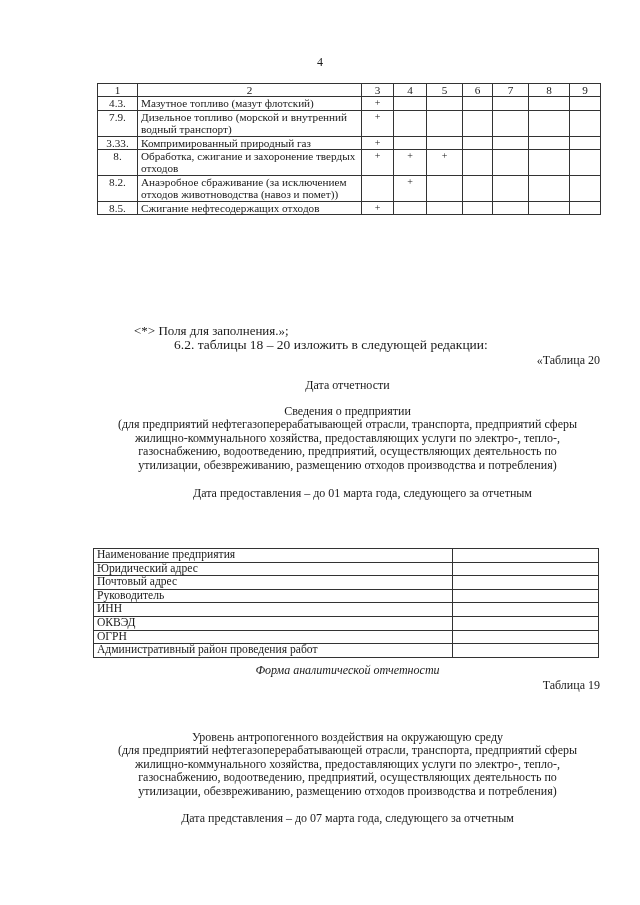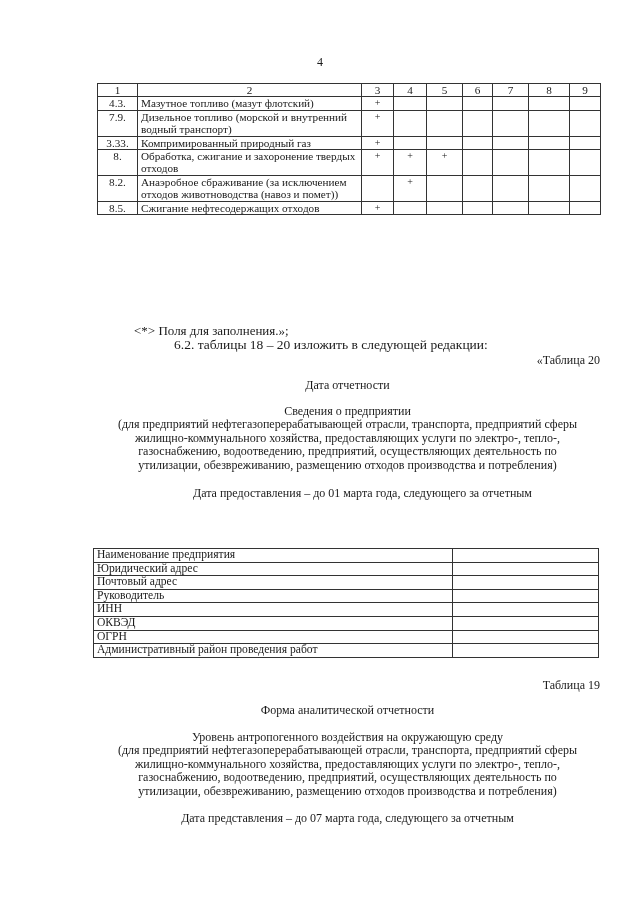--- a/index.html
+++ b/index.html
@@ -174,21 +174,21 @@
         <td></td>
       </tr>
   <tr>
         <td>Административный район проведения работ</td>
         <td></td>
       </tr>
 </tbody>
   </table>
 
 <div class="abs tbl-label" style="top:678px;">Таблица 19</div>
-<div class="abs center" style="top:704px;">Форма аналитической отчетности</div>
+<div class="abs center" style="top:664px;font-style:italic;">Форма аналитической отчетности</div>
 <div class="abs center" style="top:731px;">
   <div>Уровень антропогенного воздействия на окружающую среду</div>
   <div>(для предприятий нефтегазоперерабатывающей отрасли, транспорта, предприятий сферы</div>
   <div>жилищно-коммунального хозяйства, предоставляющих услуги по электро-, тепло-,</div>
   <div>газоснабжению, водоотведению, предприятий, осуществляющих деятельность по</div>
   <div>утилизации, обезвреживанию, размещению отходов производства и потребления)</div>
 </div>
 <div class="abs center" style="top:812px;">Дата представления – до 07 марта года, следующего за отчетным</div>
 
 </body></html>

